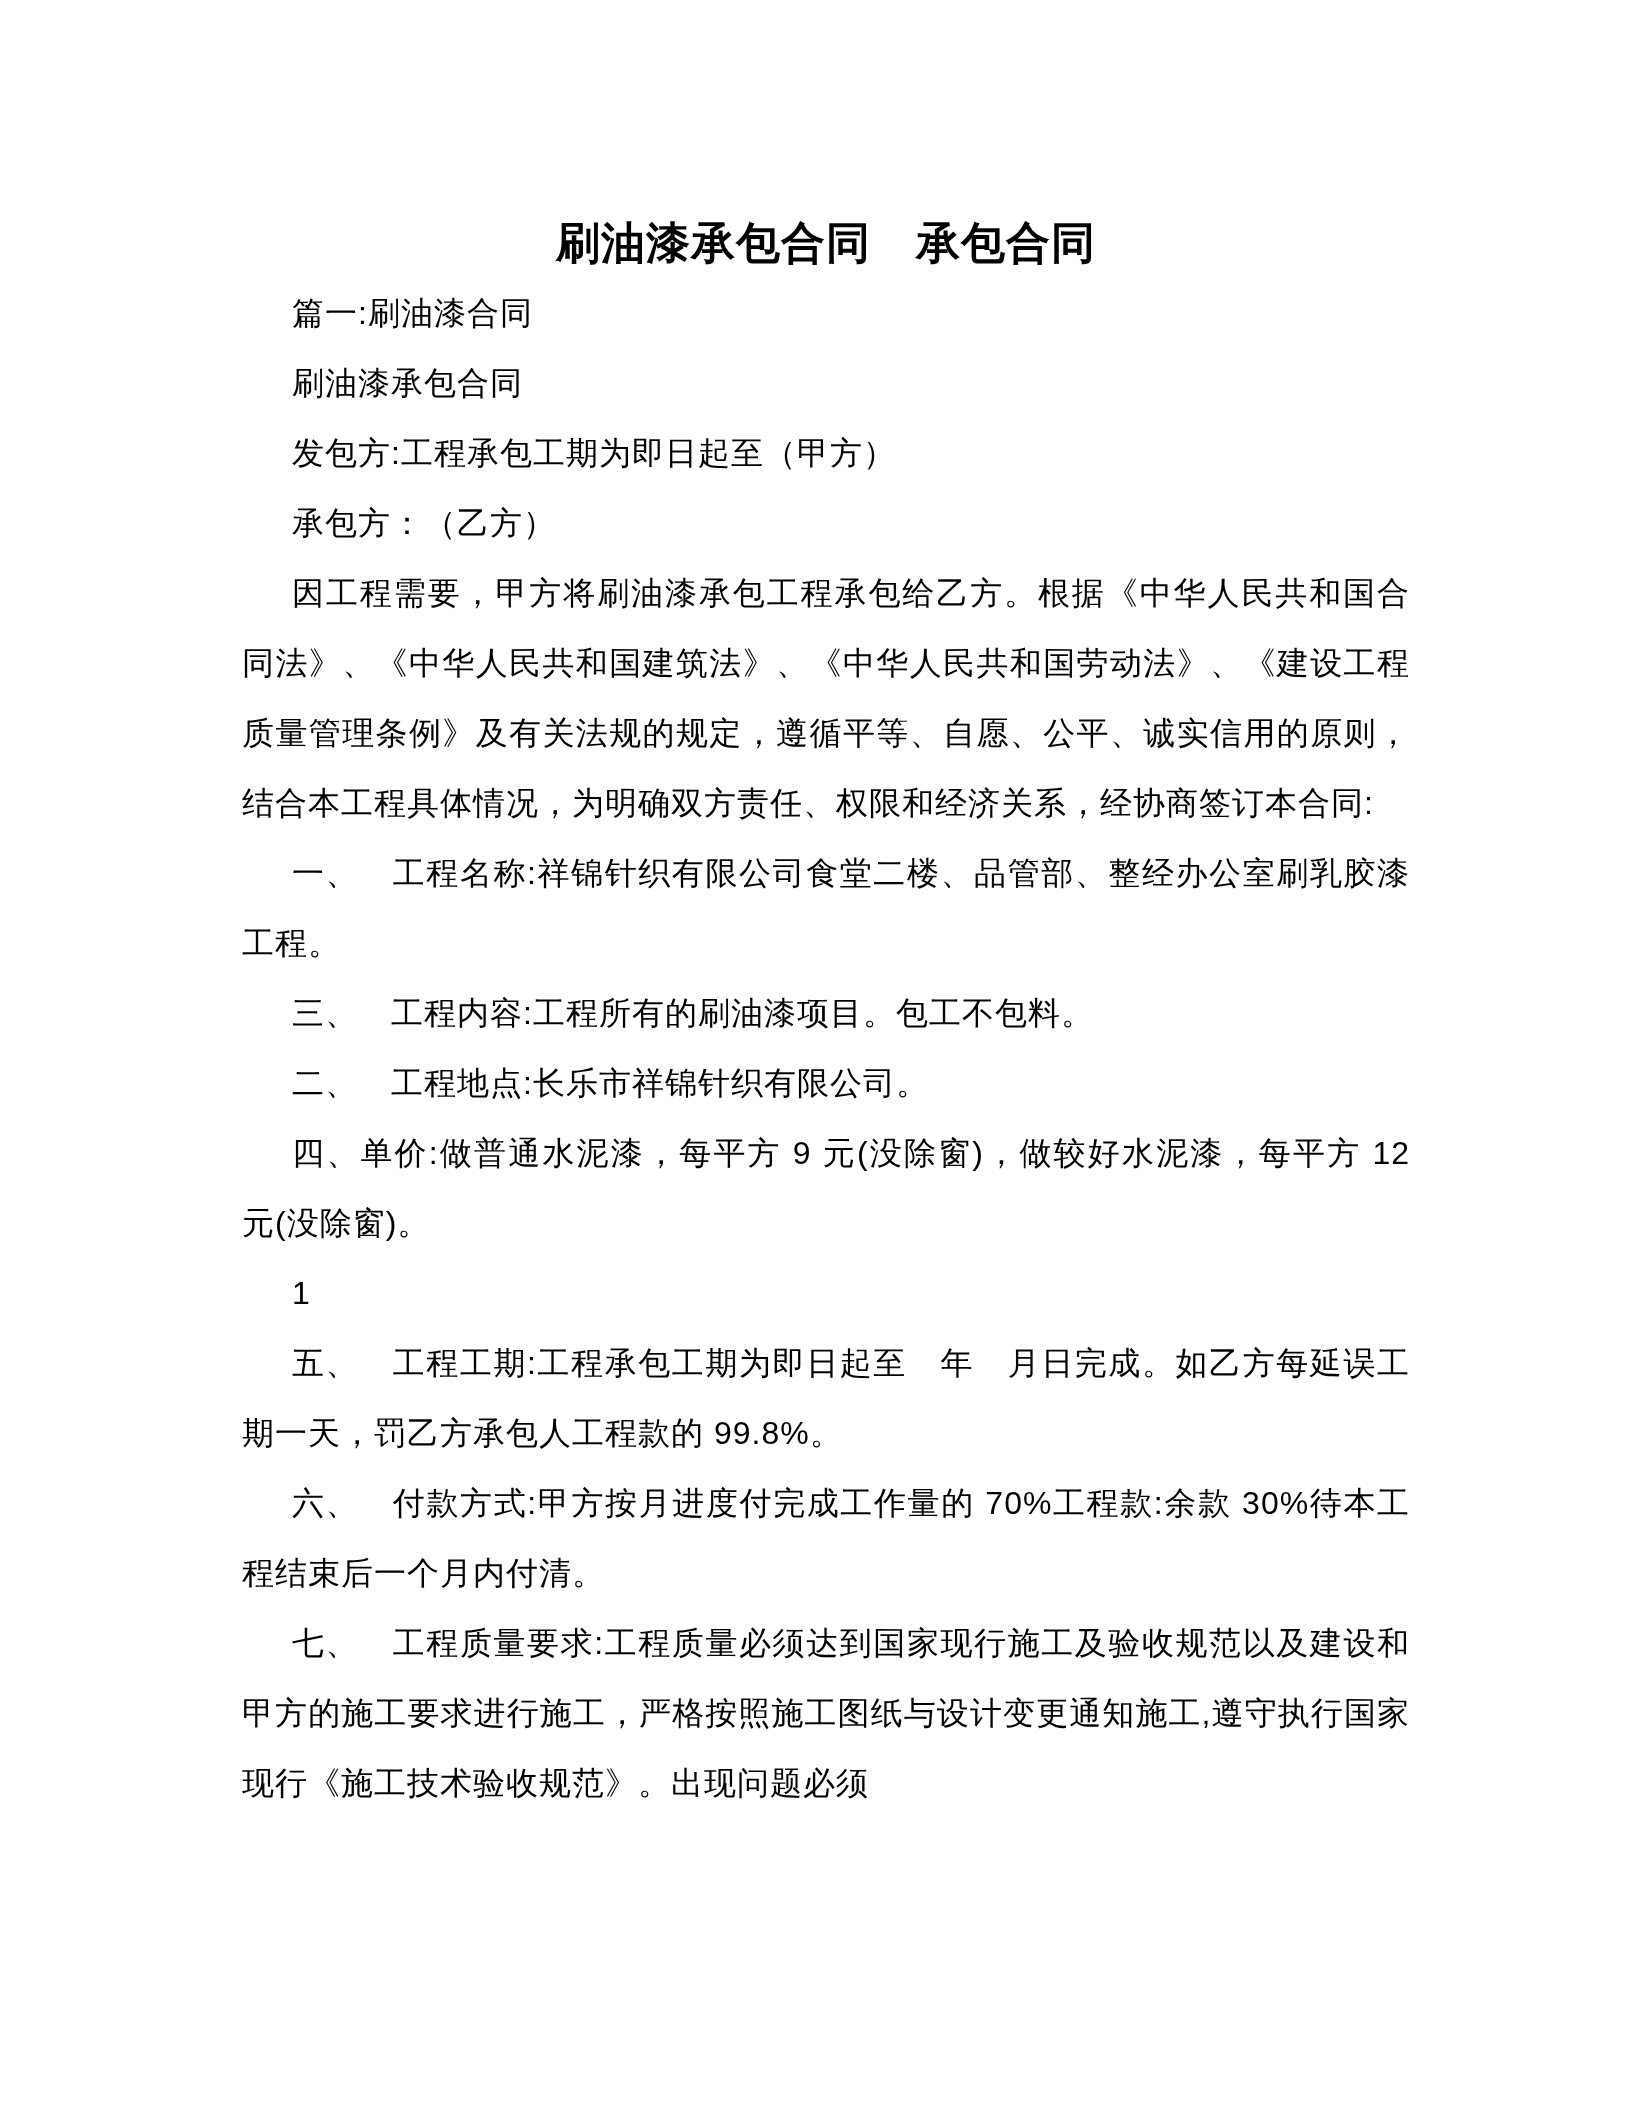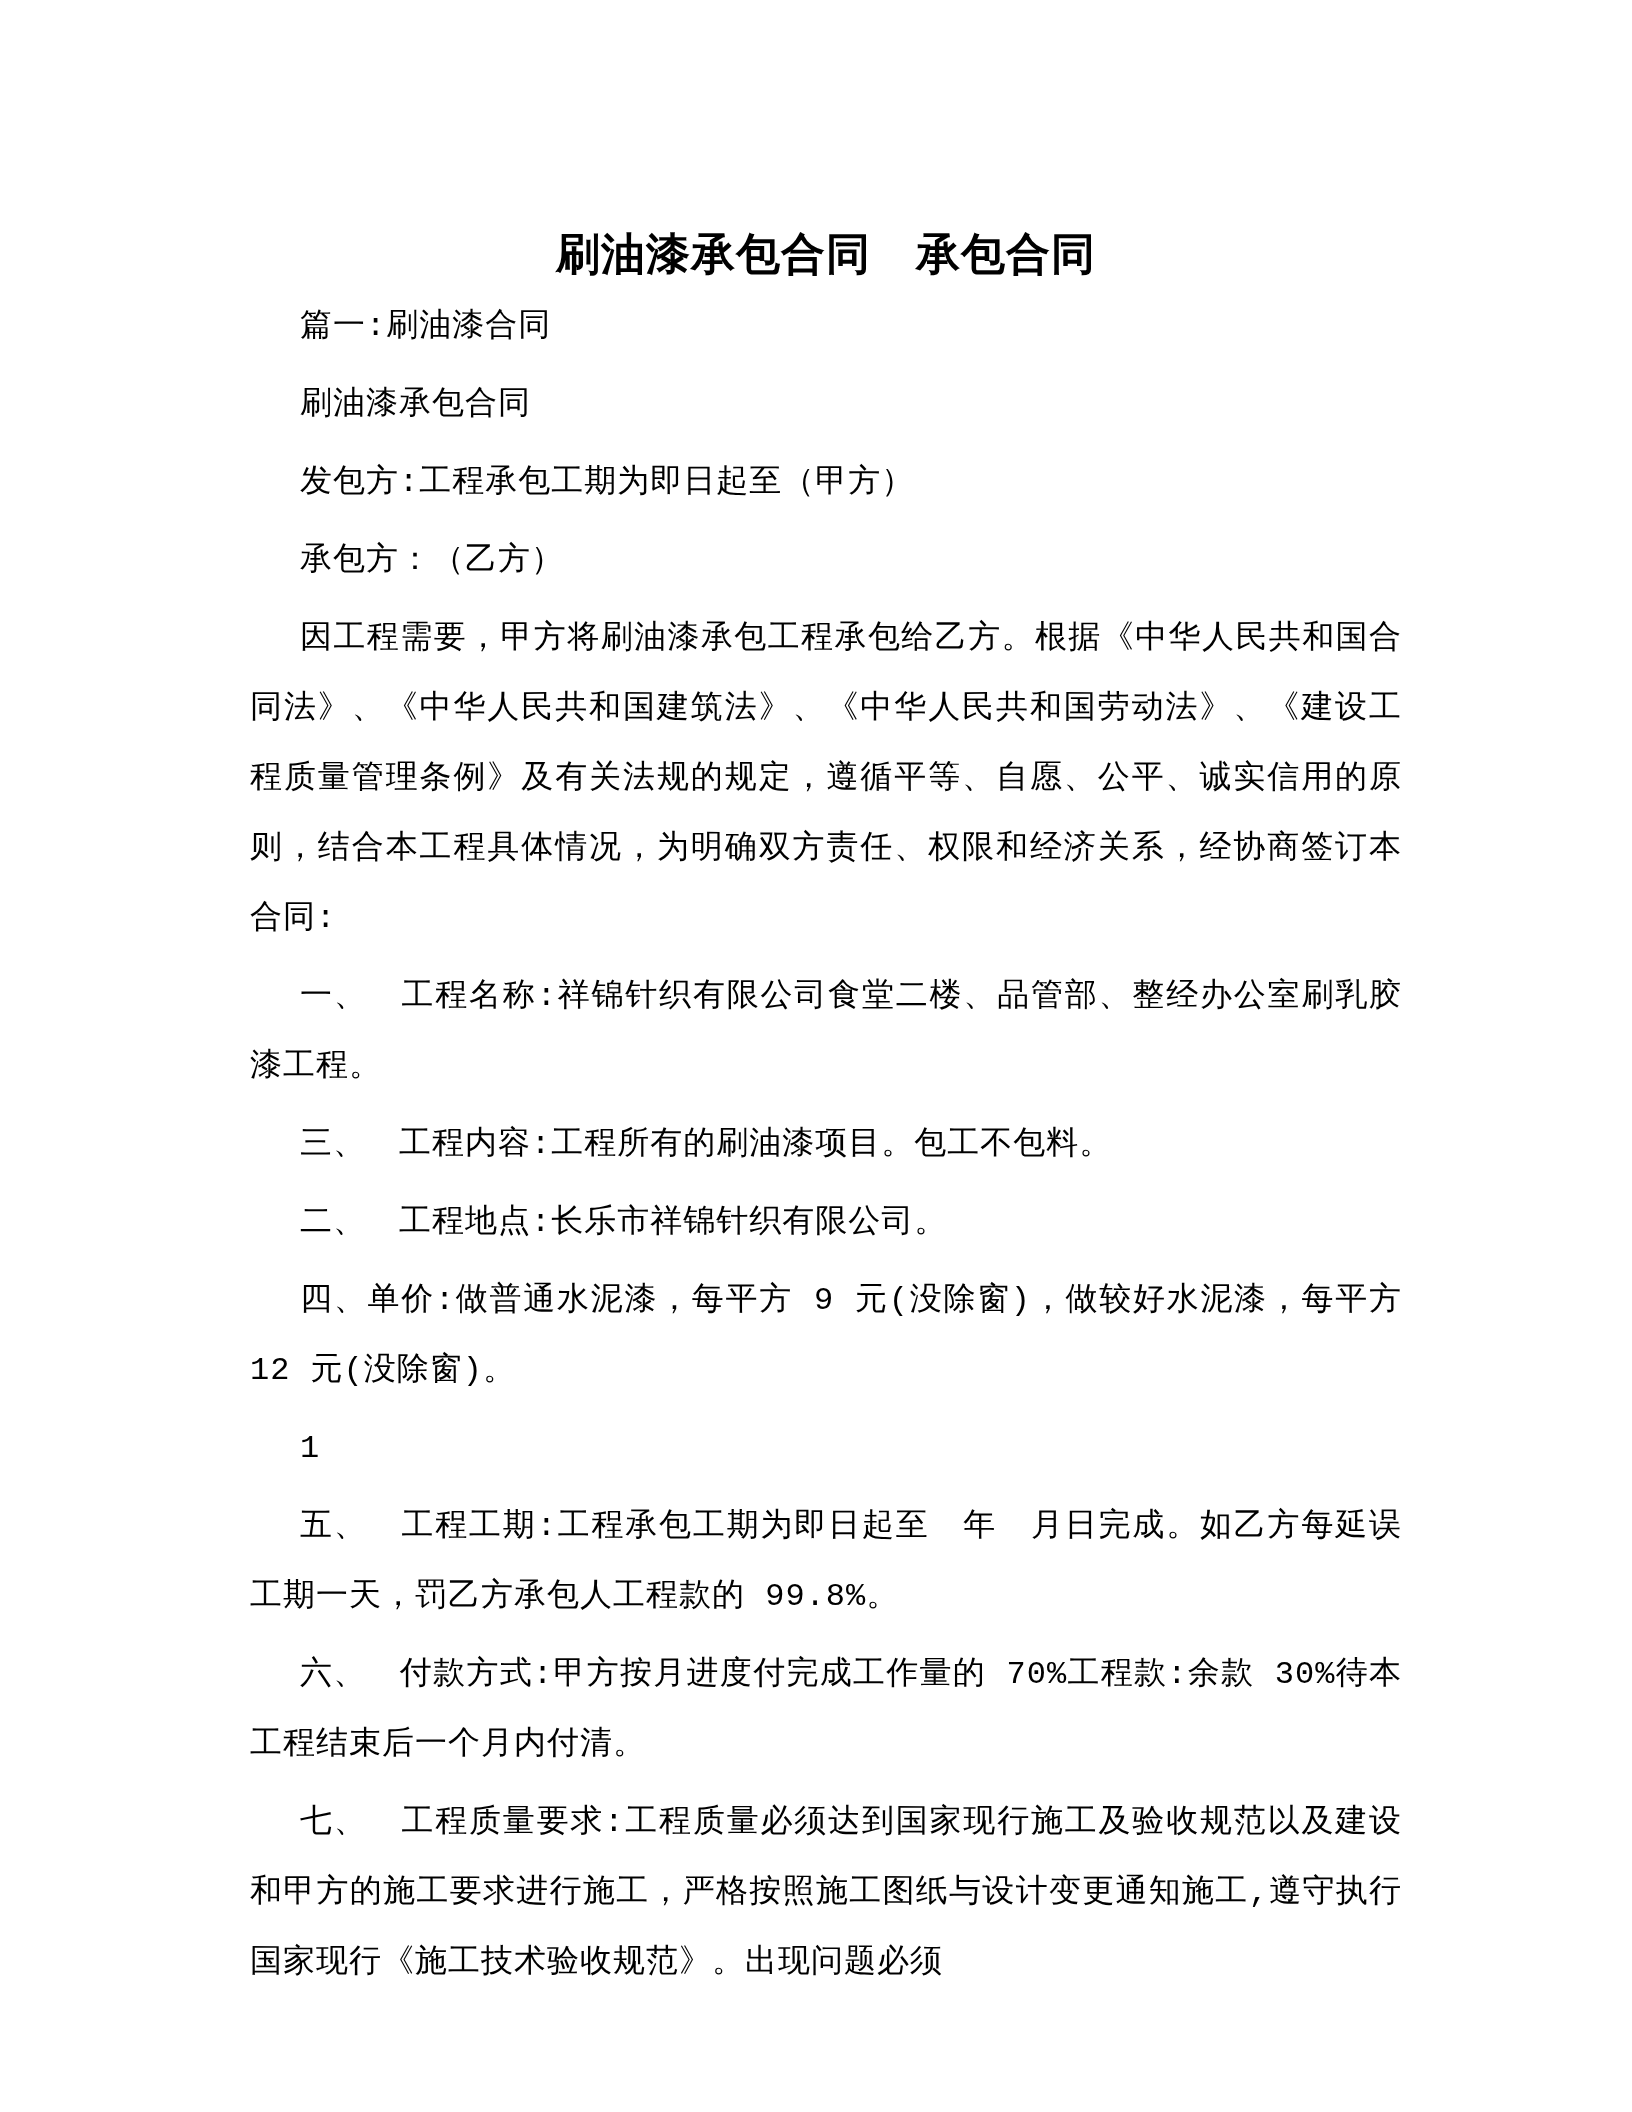--- a/index.html
+++ b/index.html
@@ -7,35 +7,35 @@
     padding: 0;
     background: #ffffff;
   }
   .page {
     position: relative;
     width: 1632px;
     height: 2097px;
     box-sizing: border-box;
     background: #ffffff;
     color: #000000;
-    font-family: Liberation Mono, monospace;
+    font-family: Liberation Sans, sans-serif;
     overflow: hidden;
-    padding: 16px 222px 0 242px;
+    padding: 2px 222px 0 242px;
   }
   .doc-title {
     margin: 219px 0 13px 0;
     font-size: 44px;
     line-height: 44px;
     font-weight: bold;
     text-align: center;
     letter-spacing: 1px;
     white-space: nowrap;
   }
   .doc-body p.para {
-    margin: 8px;
+    margin: 0;
     font-size: 32px;
     line-height: 70px;
     letter-spacing: 1px;
     text-indent: 50px;
     text-align: justify;
     text-justify: inter-character;
     word-break: break-all;
   }
 </style>
 </head>

